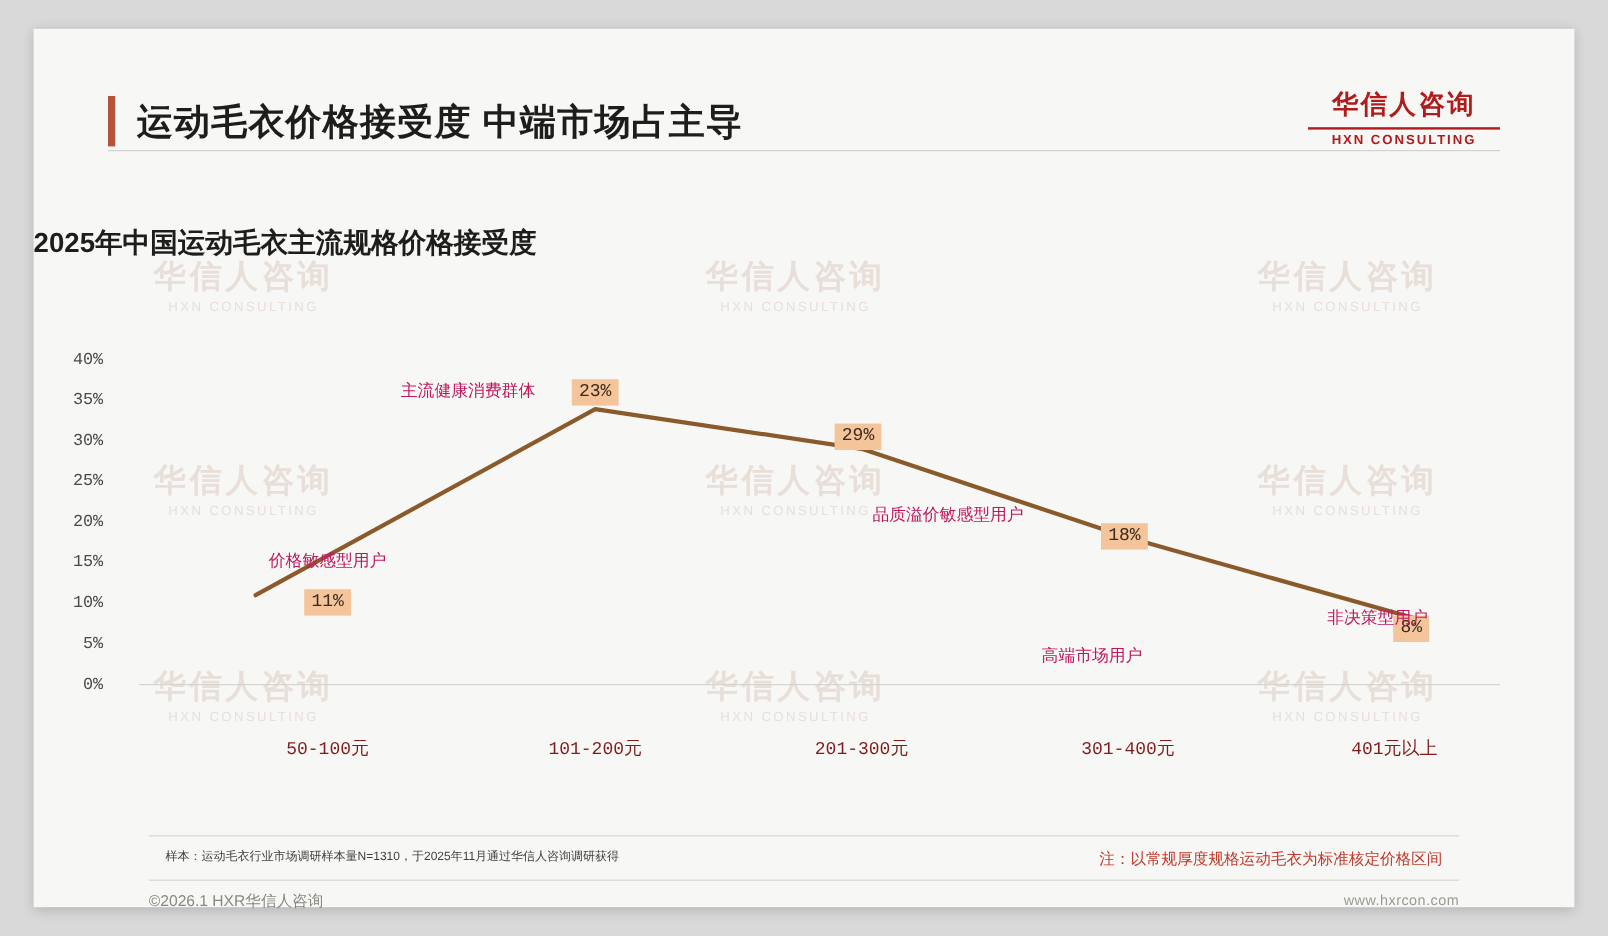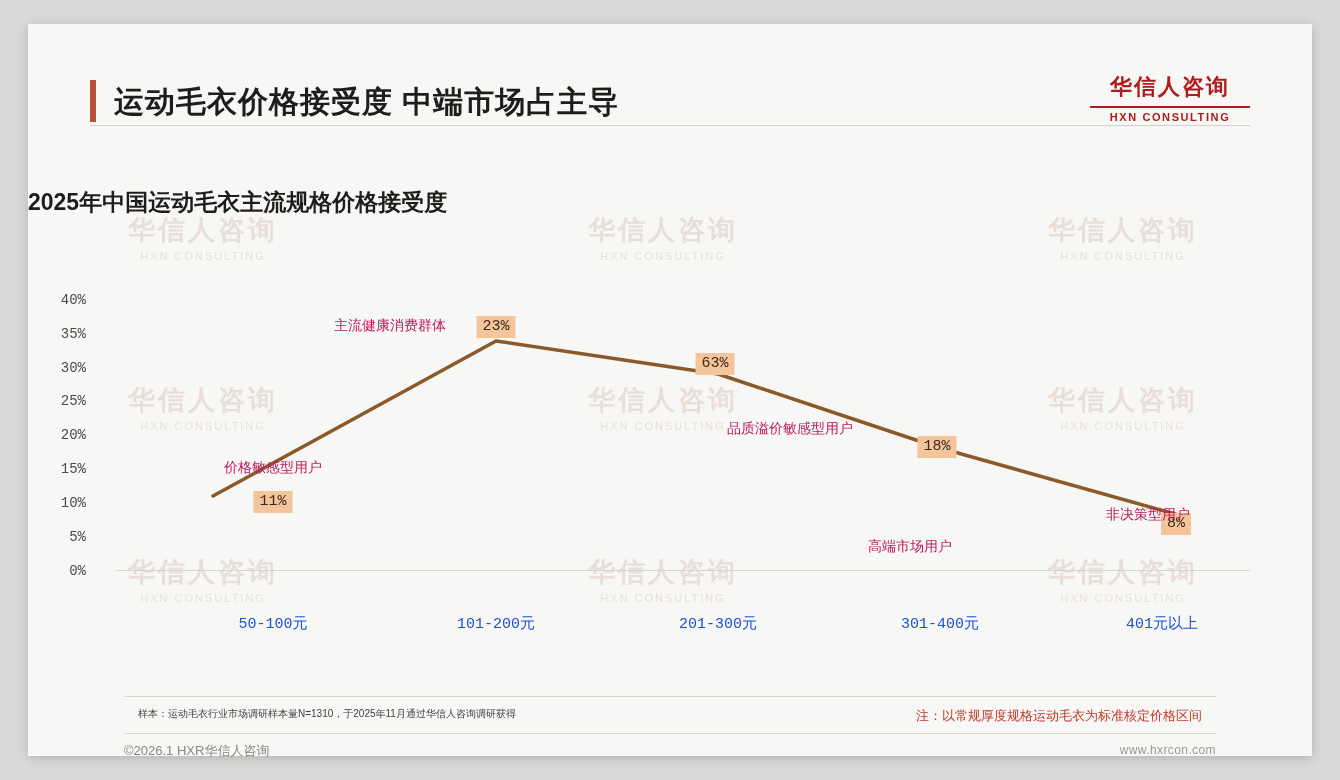--- a/index.html
+++ b/index.html
@@ -125,21 +125,21 @@
     font-size: 14px;
     color: #4a4a48;
   }
   .x-label {
     position: absolute;
     top: 360px;
     width: 160px;
     margin-left: -80px;
     text-align: center;
     font-size: 15px;
-    color: #1d4ed8;
+    color: #7f1d1d;
   }
   .axis-line {
     position: absolute;
     left: 26px;
     top: 316px;
     width: 1134px;
     height: 1px;
     background: #d5d5cf;
   }
   svg.series {
@@ -276,21 +276,21 @@
     <div class="y-label" style="top:309px;">0%</div>
 
     <div class="axis-line"></div>
 
     <svg class="series" viewBox="0 0 1160 400">
       <polyline points="123,242 406,87 628,120 850,194 1092,262" fill="none" stroke="#8a5a2b" stroke-width="3.5" stroke-linejoin="round" stroke-linecap="round"></polyline>
     </svg>
 
     <div class="pt-label" style="left:183px; top:248px;">11%</div>
     <div class="pt-label" style="left:406px; top:73px;">23%</div>
-    <div class="pt-label" style="left:625px; top:110px;">63%</div>
+    <div class="pt-label" style="left:625px; top:110px;">29%</div>
     <div class="pt-label" style="left:847px; top:193px;">18%</div>
     <div class="pt-label" style="left:1086px; top:270px;">8%</div>
 
     <div class="ann" style="left:183px; top:214px;">价格敏感型用户</div>
     <div class="ann" style="left:300px; top:72px;">主流健康消费群体</div>
     <div class="ann" style="left:700px; top:175px;">品质溢价敏感型用户</div>
     <div class="ann" style="left:820px; top:293px;">高端市场用户</div>
     <div class="ann" style="left:1058px; top:261px;text-align:right;">非决策型用户</div>
 
     <div class="x-label" style="left:183px;">50-100元</div>

